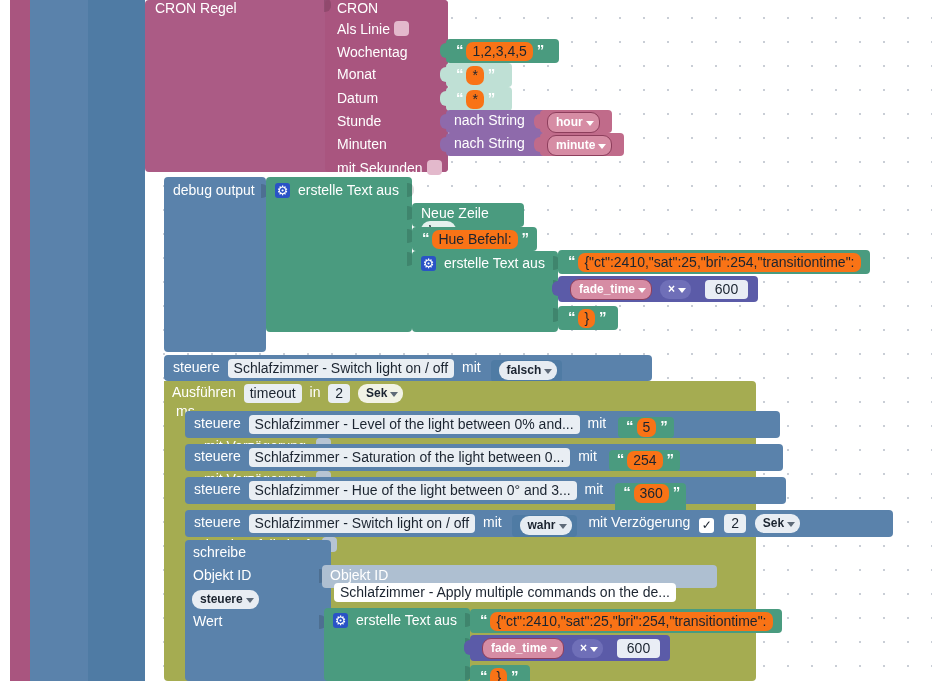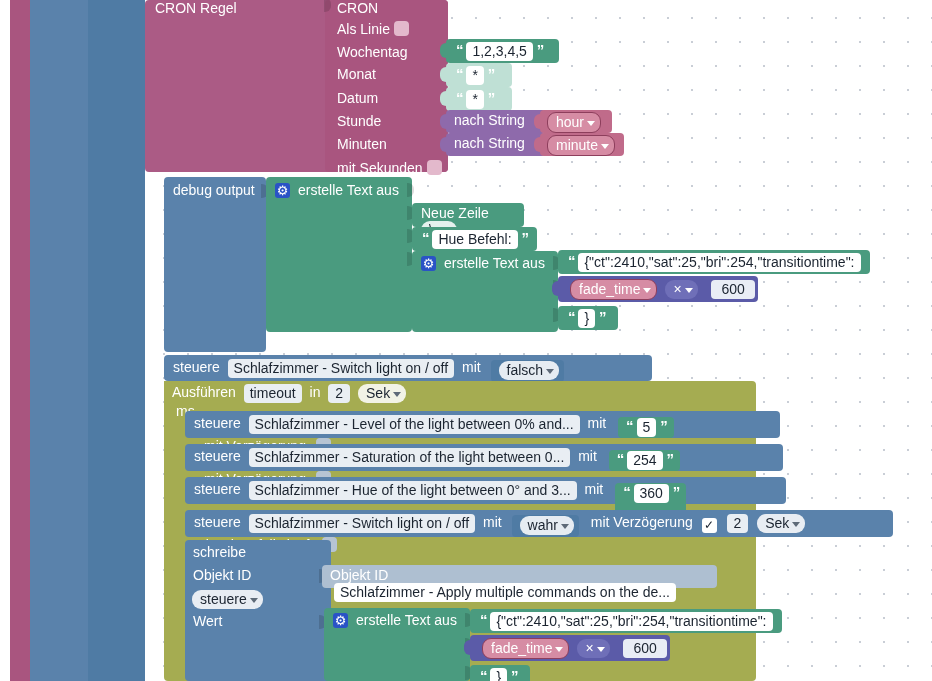--- a/index.html
+++ b/index.html
@@ -44,33 +44,34 @@
     background:#ffffff;
     color:#1b2430;
     border-radius:4px;
     padding:1px 6px;
     line-height:17px;
     font-size:14px;
     vertical-align:middle;
     white-space:nowrap;
   }
   .field.dim { background:#e9eef3; }
-  .field.txt { background:#ffffff; }
+  .field.txt { background:#f97316;border-radius:7px; }
   .field.num { background:#e9edf5; }
   .dd {
     display:inline-block;
     background:rgba(255,255,255,.86);
     color:#1b2430;
     border-radius:9px;
     padding:1px 16px 1px 8px;
     line-height:17px;
-    font-size:14px;
+    font-size:12px;
     position:relative;
     white-space:nowrap;
     vertical-align:middle;
+    font-weight:bold;
   }
   .dd::after{
     content:"";
     position:absolute; right:5px; top:50%;
     margin-top:-2px;
     border-left:4px solid transparent;
     border-right:4px solid transparent;
     border-top:5px solid #5e6a78;
   }
   .dd.v { background:#d68ca4; color:#fff; border:1px solid #8d3e5c; }

